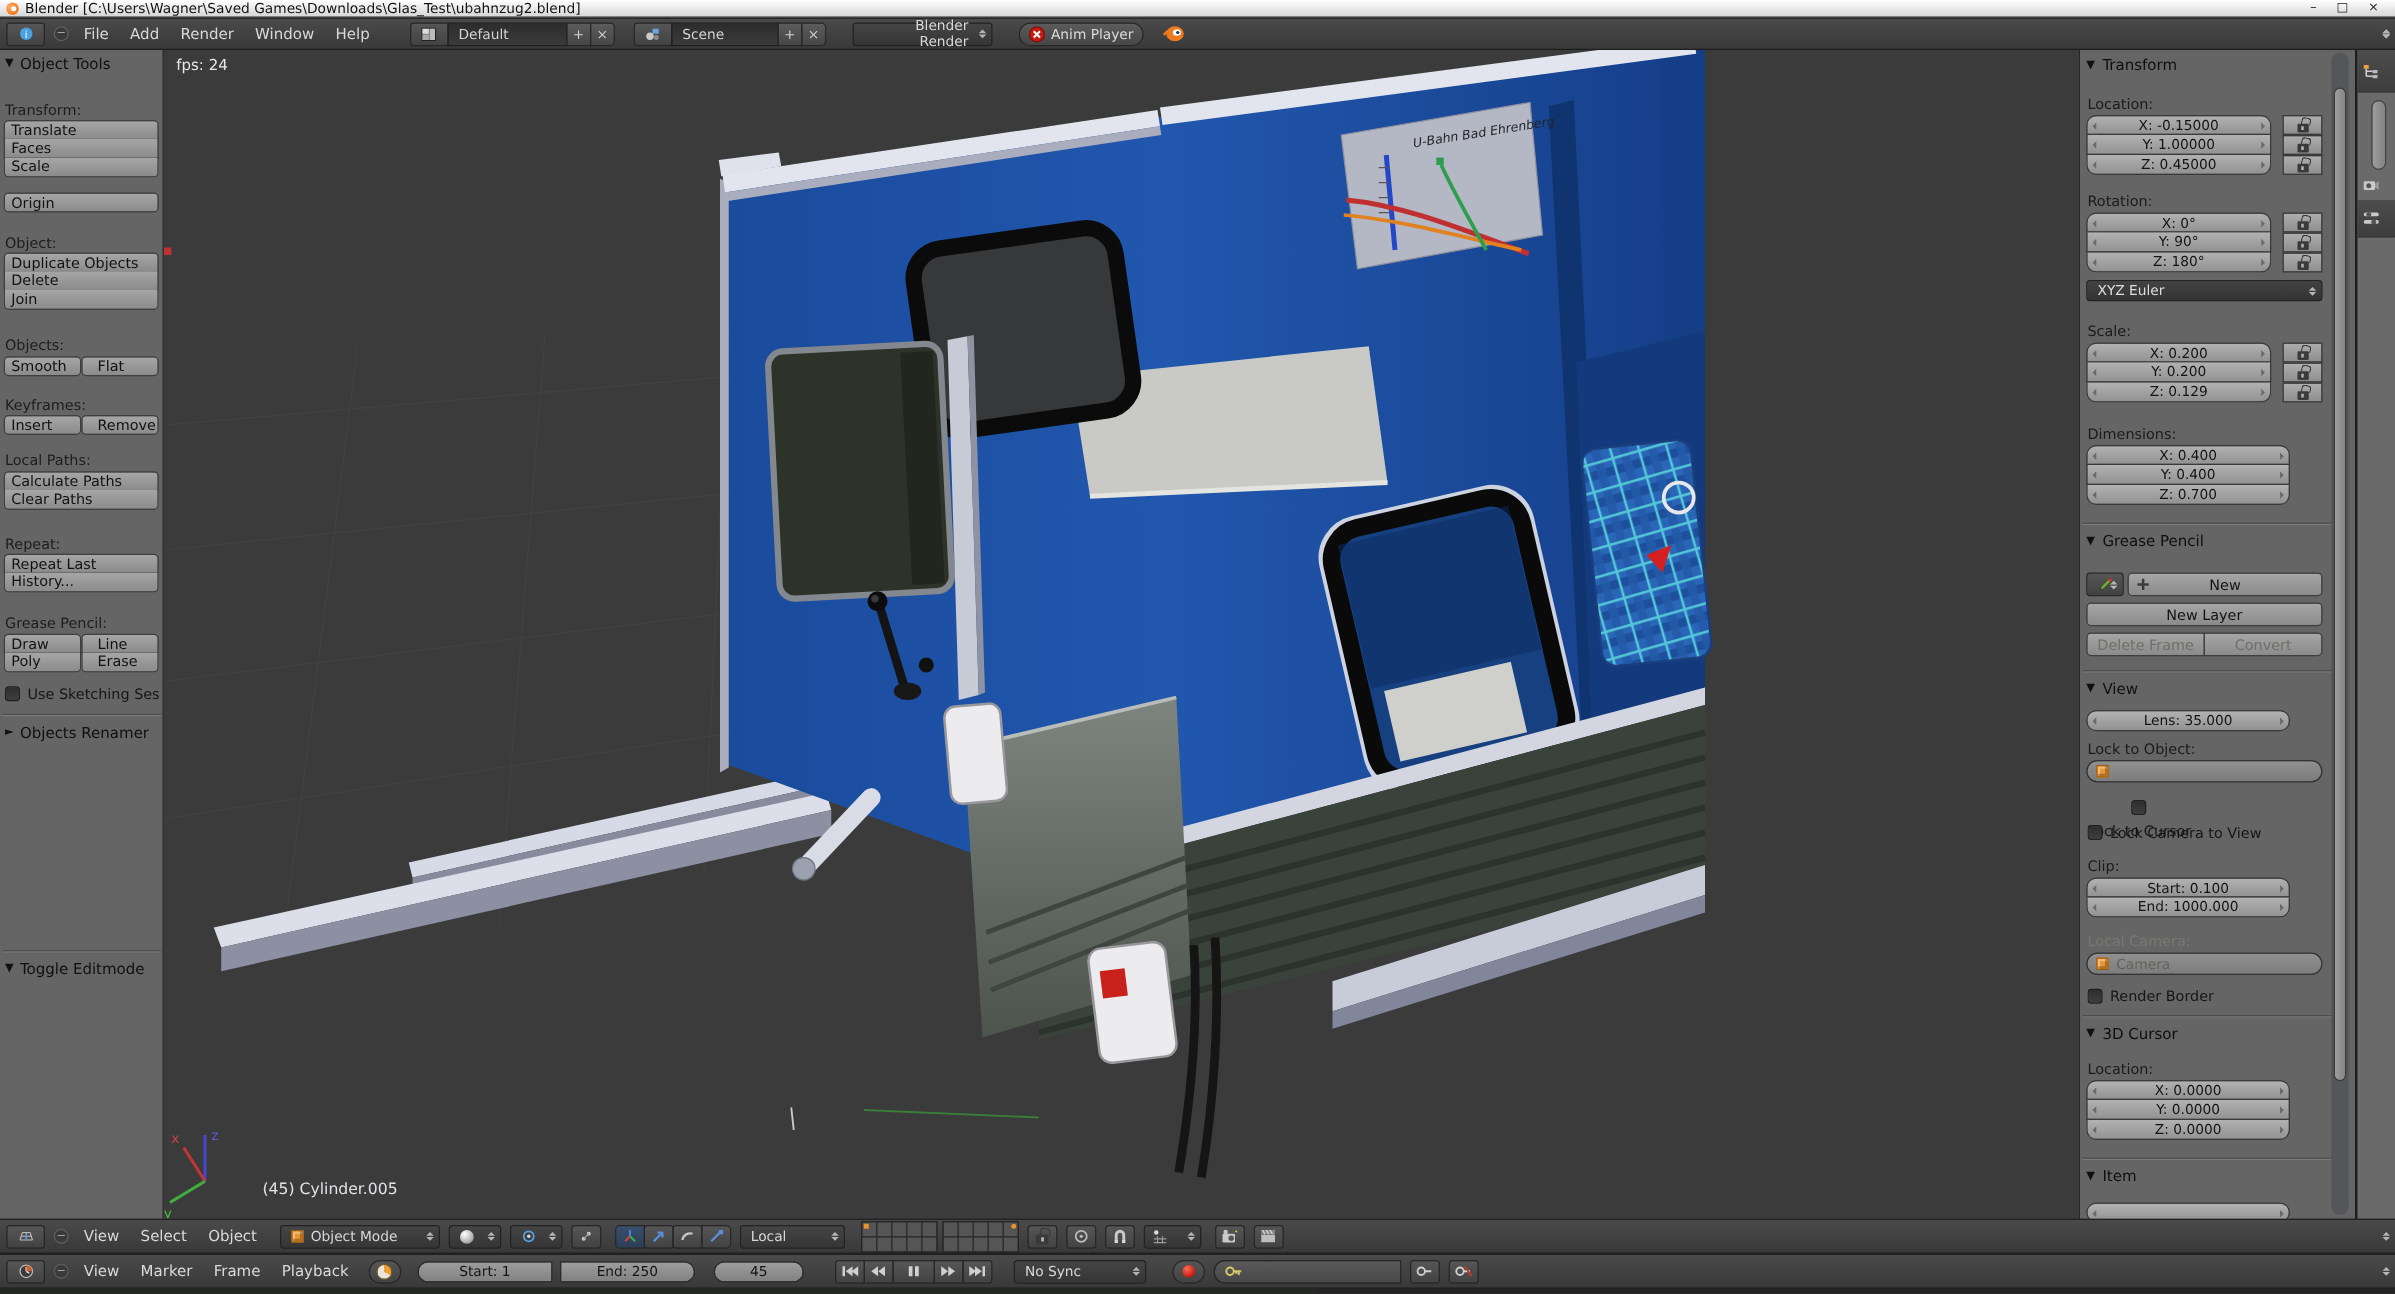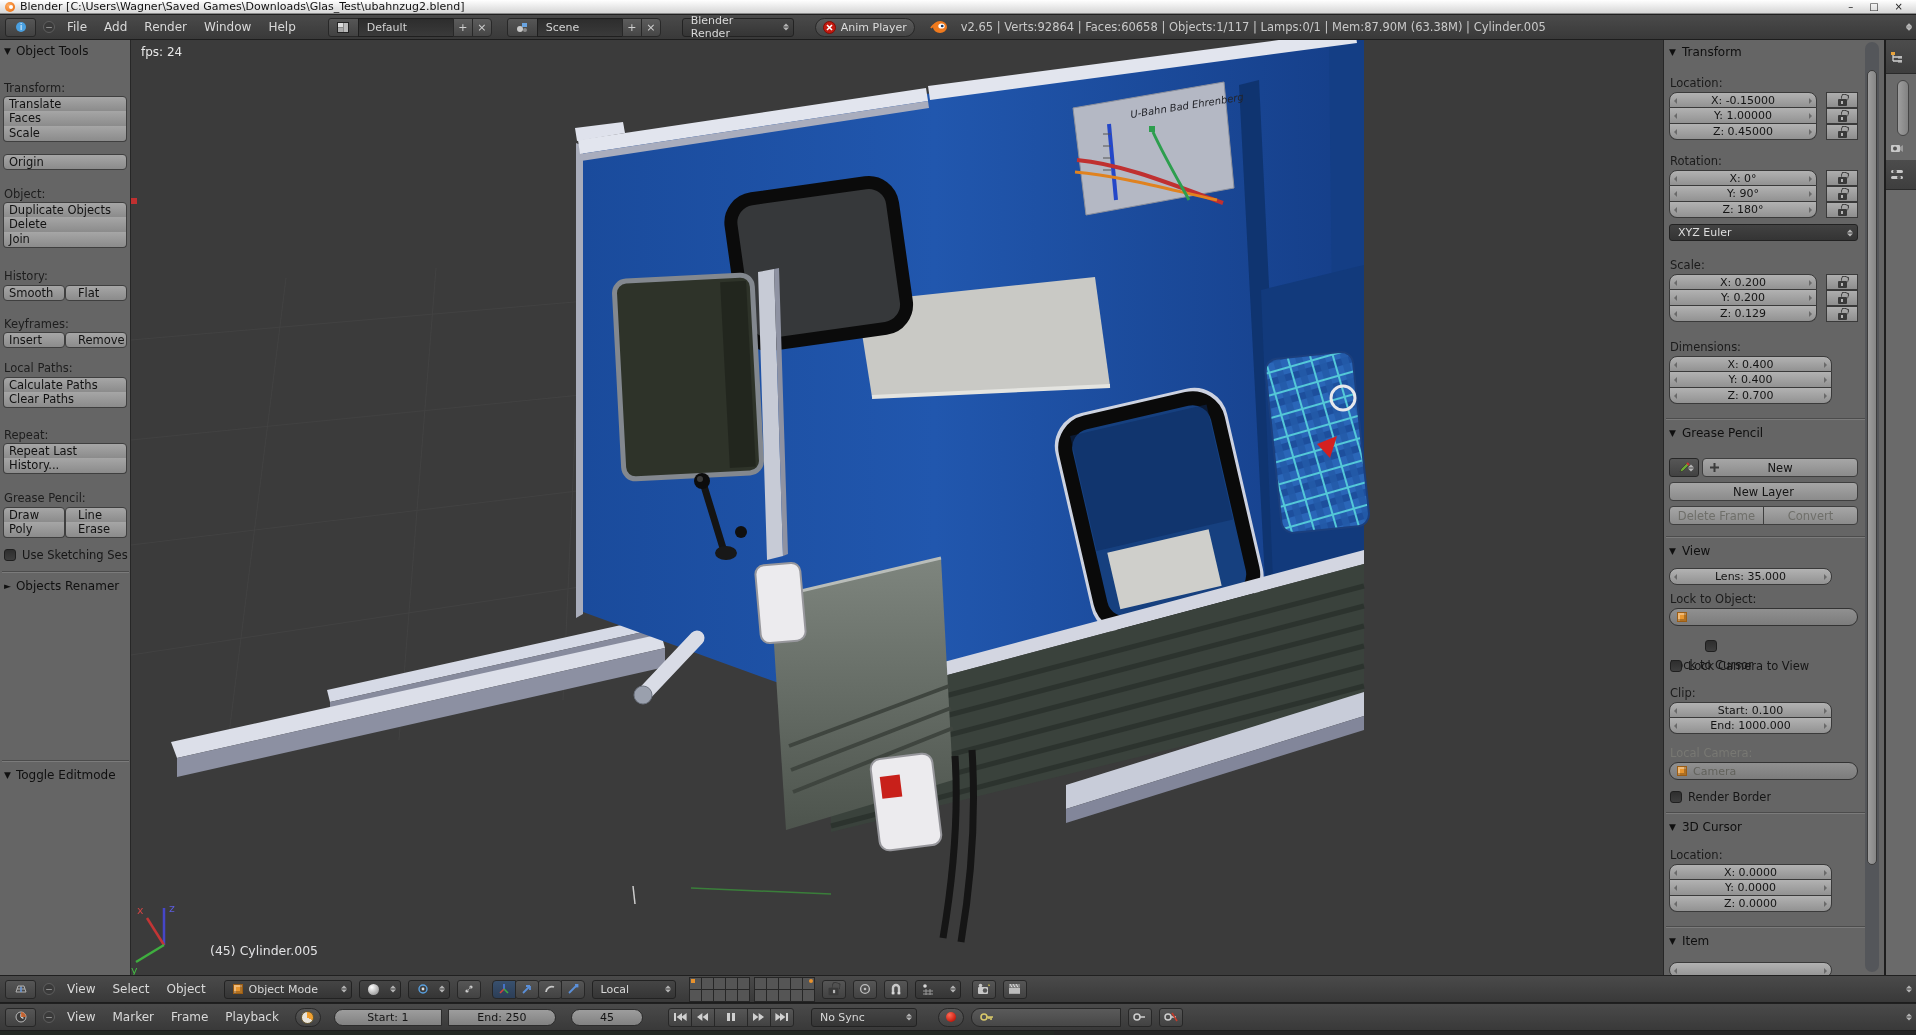--- a/index.html
+++ b/index.html
@@ -162,61 +162,60 @@
           </svg>
         <span class="updn">
             <i class="u"></i>
             <i class="d"></i>
           </span>
       </span>
       <span class="hfield" style="width:86px;">Scene</span>
       <span class="smbtn">+</span>
       <span class="smbtn">×</span>
     </span>
-    <span class="ddark" style="margin-left:14px;width:112px;">
+    <span class="ddark" style="margin-left:14px;width:112px;text-align:right;">
       <span>Blender Render</span>
       <span class="updn">
           <i class="u"></i>
           <i class="d"></i>
         </span>
     </span>
     <span class="hbtn" style="margin-left:14px;border-radius:10px;">
       <svg width="13" height="13" viewBox="0 0 13 13">
           <circle cx="6.5" cy="6.5" r="6" fill="#c41a10" stroke="#7e0e07"></circle>
           <path d="M4,4 L9,9 M9,4 L4,9" stroke="#fff" stroke-width="1.6"></path>
         </svg>
       <span>Anim Player</span>
     </span>
     <svg width="18" height="14" viewBox="0 0 18 14" style="margin-left:8px;">
       <ellipse cx="10" cy="7" rx="7" ry="6" fill="#ef7a1e"></ellipse>
       <ellipse cx="11.5" cy="6" rx="3.2" ry="2.6" fill="#fff"></ellipse>
       <ellipse cx="12.2" cy="6" rx="1.4" ry="1.2" fill="#1b3a66"></ellipse>
       <path d="M1,8 C4,4 7,3 10,3" stroke="#ef7a1e" stroke-width="2" fill="none"></path>
     </svg>
-    <span class="stats">v2.65 | Verts:92864 | Faces:60658 | Objects:1/117 | Lamps:0/1 | Mem:87.90M (63.38M) | Cylinder.005</span>
   </div>
 
   <div class="tool-shelf">
     <div class="shead" style="top:4px;">
       <span class="tri">▼</span>
       <span>Object Tools</span>
     </div>
 
     <div class="slabel" style="top:41px;">Transform:</div>
     <div class="tbtn rt" style="top:56px;">Translate</div>
     <div class="tbtn rm" style="top:71px;">Faces</div>
     <div class="tbtn rb" style="top:86px;">Scale</div>
     <div class="tbtn ra" style="top:114px;">Origin</div>
 
     <div class="slabel" style="top:147px;">Object:</div>
     <div class="tbtn rt" style="top:162px;">Duplicate Objects</div>
     <div class="tbtn rm" style="top:177px;">Delete</div>
     <div class="tbtn rb" style="top:192px;">Join</div>
 
-    <div class="slabel" style="top:229px;">History:</div>
+    <div class="slabel" style="top:229px;">Objects:</div>
     <div class="tbtn ra half" style="top:245px;">Smooth</div>
     <div class="tbtn ra half h2" style="top:245px;">Flat</div>
 
     <div class="slabel" style="top:277px;">Keyframes:</div>
     <div class="tbtn ra half" style="top:292px;">Insert</div>
     <div class="tbtn ra half h2" style="top:292px;">Remove</div>
 
     <div class="slabel" style="top:321px;">Local Paths:</div>
     <div class="tbtn rt" style="top:337px;">Calculate Paths</div>
     <div class="tbtn rb" style="top:352px;">Clear Paths</div>

